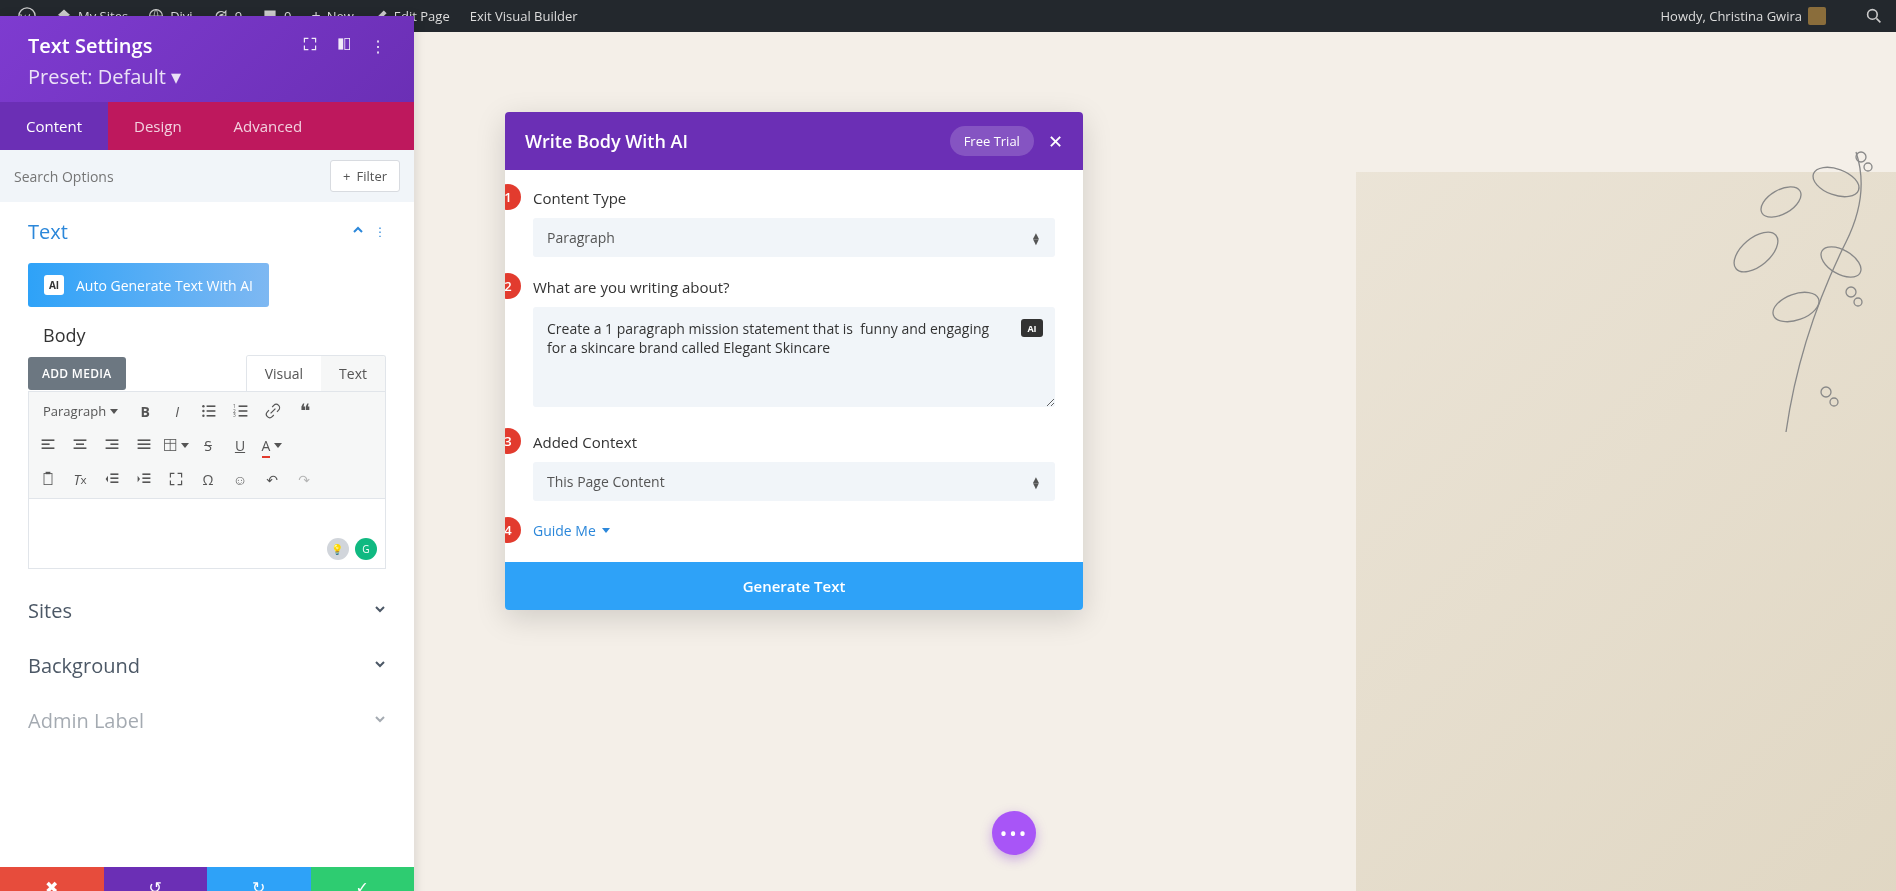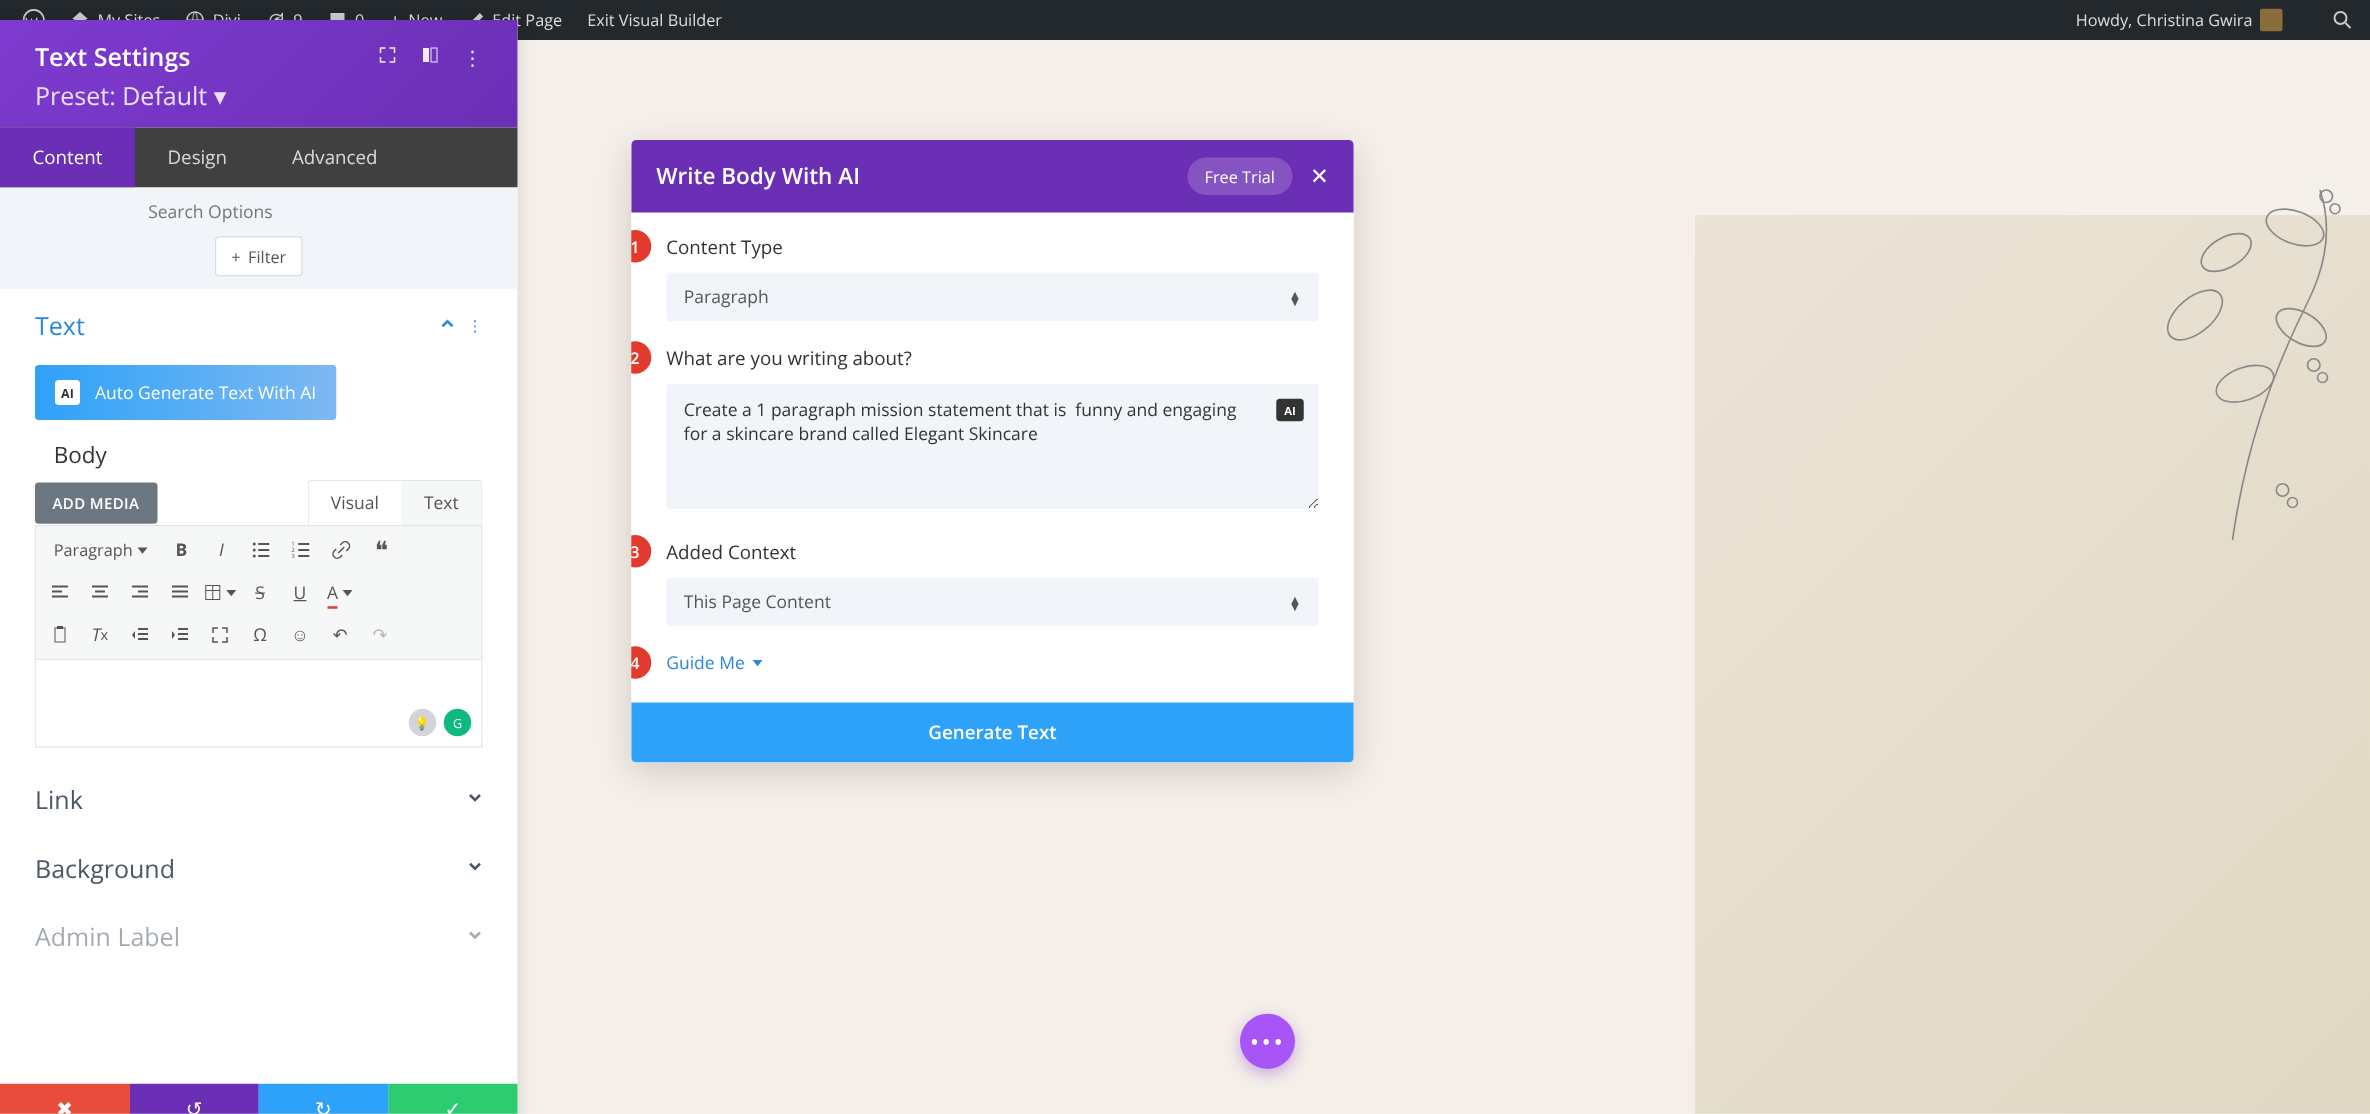--- a/index.html
+++ b/index.html
@@ -26,28 +26,27 @@
 .sp-header {
   background: linear-gradient(135deg, #7e3bd0, #6b2fb5); color: #fff;
   padding: 16px 28px 12px 28px;
 }
 .sp-title-row { display: flex; align-items: center; justify-content: space-between; }
 .sp-title { font-size: 20px; font-weight: 600; }
 .sp-title-icons { display: flex; gap: 18px; align-items: center; }
 .sp-title-icons span { cursor: pointer; opacity: 0.9; font-size: 16px; }
 .sp-preset { font-size: 20px; opacity: 0.85; margin-top: 4px; cursor: pointer; }
 
-.sp-tabs { display: flex; background: #404040; }
+.sp-tabs { display: flex; background: #be185d; }
 .sp-tab { flex: 0 0 auto; padding: 14px 26px; color: #fff; font-size: 15px; cursor: pointer; opacity: 0.8; }
 .sp-tab.active { background: #6b2fb5; opacity: 1; }
 
 .sp-search-row {
   display: flex; align-items: center; background: #f1f5f9; padding: 10px 14px; gap: 10px;
   justify-content: space-between;
-  flex-direction: column;
 }
 .sp-search { border: none; background: transparent; font-size: 14px; color: #666; flex: 1; outline: none; }
 .sp-filter-btn {
   background: #fff; border: 1px solid #d8dbe0; border-radius: 3px;
   padding: 6px 12px; font-size: 13px; color: #555; display: flex; gap: 6px; align-items: center; cursor: pointer;
 }
 
 .sp-body { flex: 1; overflow-y: auto; }
 .sp-section-header {
   display: flex; align-items: center; justify-content: space-between;
@@ -426,21 +425,21 @@
     </div>
 
     <div class="editor-area">
       <div class="editor-badges">
         <div class="badge-circ alt">💡</div>
         <div class="badge-circ">G</div>
       </div>
     </div>
 
     <div class="sp-section-header collapsed">
-      <div class="sp-section-title">Link</div>
+      <div class="sp-section-title">Sites</div>
       <div class="sp-section-icons">
           <span><svg width="12" height="12" viewBox="0 0 12 12" fill="none" stroke="#4c5866" stroke-width="2">
               <path d="M2 4l4 4 4-4"></path>
             </svg></span>
         </div>
     </div>
     <div class="sp-section-header collapsed">
       <div class="sp-section-title">Background</div>
       <div class="sp-section-icons">
           <span><svg width="12" height="12" viewBox="0 0 12 12" fill="none" stroke="#4c5866" stroke-width="2">

